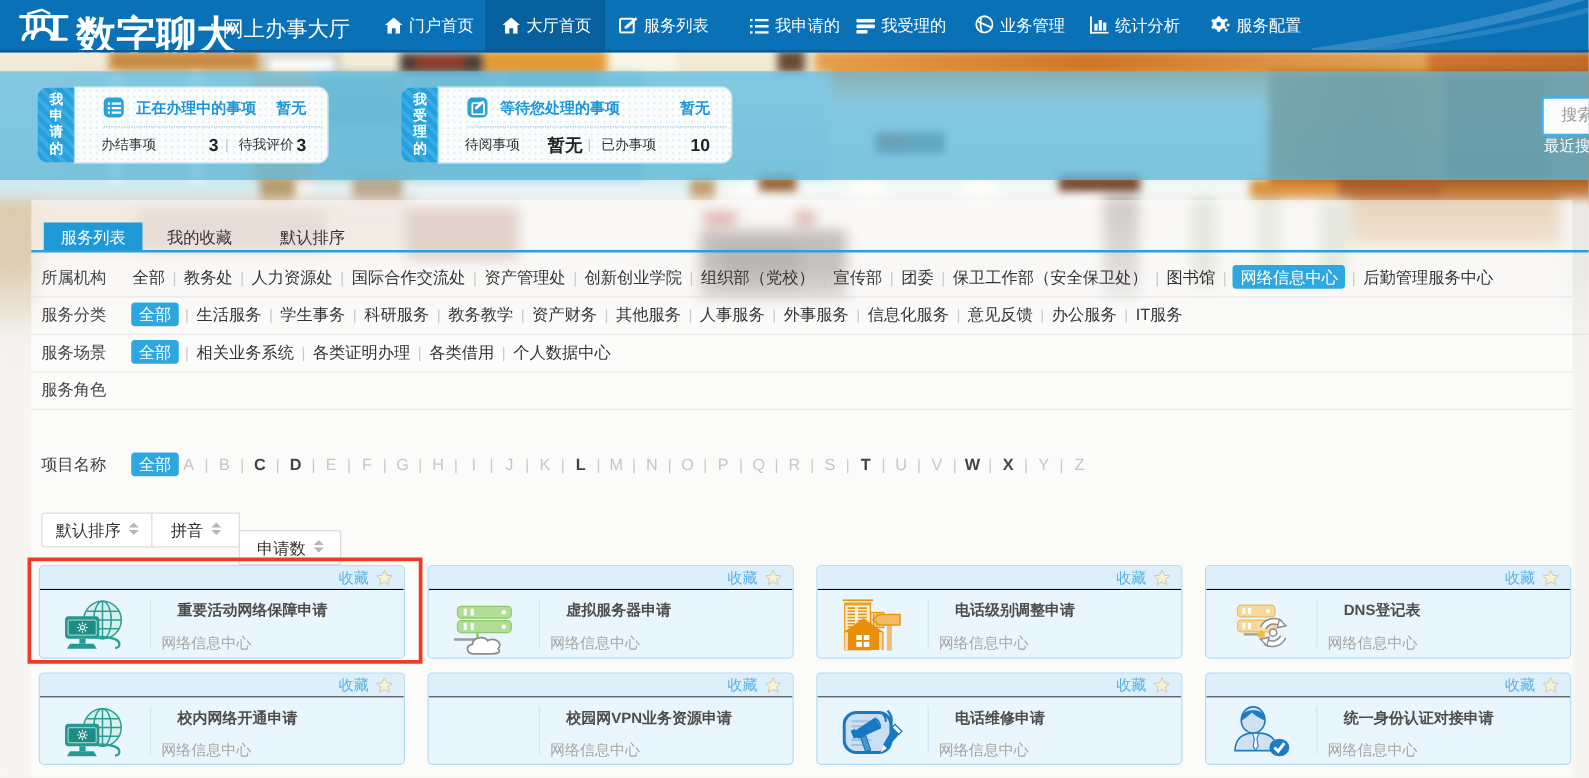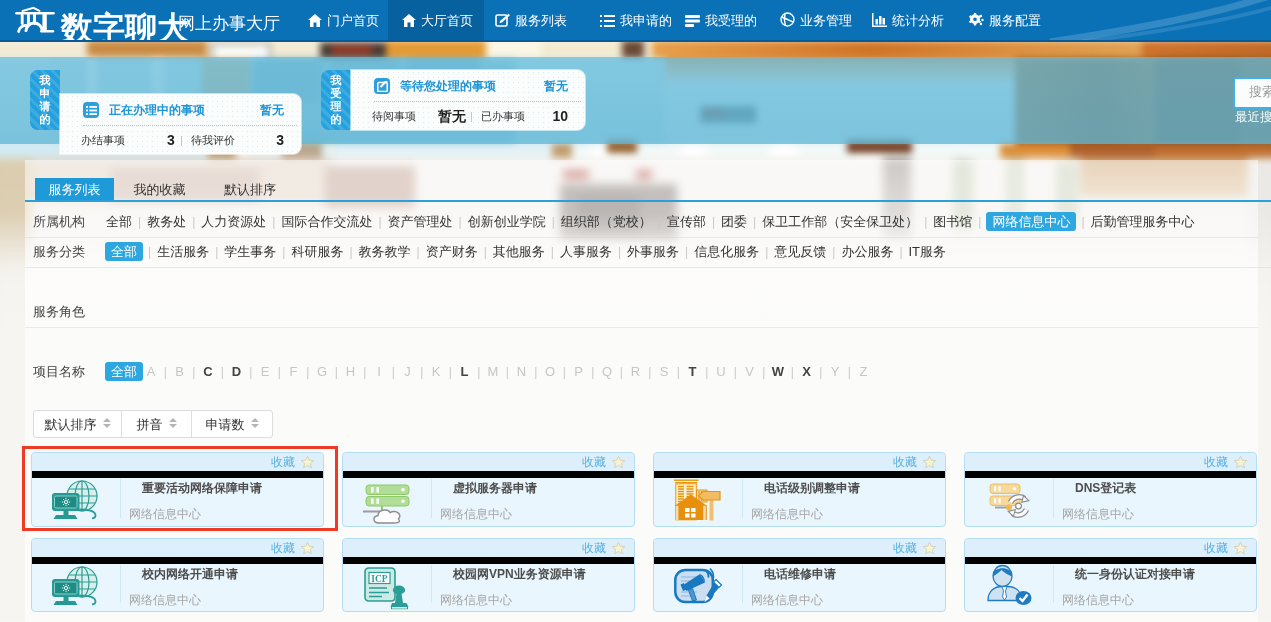--- a/index.html
+++ b/index.html
@@ -44,28 +44,28 @@
 .frow .items{position:absolute;left:75px;top:0;}
 .fi{display:inline-block;padding:0 6px;color:#333;}
 .fsep{color:#c9c9c9;font-size:12px;}
 .fion{background:#2ea7e0;color:#fff;border-radius:3px;padding:2px 6px;margin:0 5px;}
 .letter{display:inline-block;width:14px;text-align:center;color:#c6c6c6;margin:0 5.7px;}
 .letter.on{color:#444;font-weight:bold;}
 
 #sort{position:absolute;left:33px;top:410px;height:28px;z-index:2;}
 .sbtn{float:left;height:28px;line-height:28px;background:#fff;border:1px solid #ddd;font-size:13px;color:#333;margin-left:-1px;text-align:center;box-sizing:border-box;}
 .sbtn:first-child{border-radius:3px 0 0 3px;margin-left:0;}
-.sbtn:last-child{border-radius:0 3px 3px 0;}
+.sbtn:last-child{border-radius:0 3px 3px 0;margin-top:14px;}
 .arr{display:inline-block;margin-left:6px;vertical-align:1px;}
 .arr b{display:block;width:0;height:0;border-left:4px solid transparent;border-right:4px solid transparent;}
 .arr .up{border-bottom:4px solid #b5b5b5;margin-bottom:2px;}
 .arr .dn{border-top:4px solid #b5b5b5;}
 
 .card{position:absolute;width:293px;background:#eaf6fd;border:1px solid #b5ddf1;border-radius:4px;box-sizing:border-box;z-index:2;}
-.chead{position:absolute;left:0;right:0;top:0;height:18px;background:#ddeffa;border-bottom:7px solid #000000;border-radius:4px 4px 0 0;line-height:18px;}
+.chead{position:absolute;left:0;right:0;top:0;height:18px;background:#ddeffa;border-bottom:1px solid #000000;border-radius:4px 4px 0 0;line-height:18px;}
 .fav{position:absolute;right:28px;top:0;color:#58b1e2;font-size:12px;}
 .star{position:absolute;right:8px;top:2px;}
 .cicon{position:absolute;left:20px;top:22px;width:64px;height:50px;}
 .cvline{position:absolute;left:88px;top:26px;bottom:8px;width:1px;background:#cde8f6;}
 .ctitle{position:absolute;left:110px;top:27px;font-size:12px;font-weight:bold;color:#4d4d4d;}
 .cdept{position:absolute;left:97px;top:53px;font-size:12px;color:#a5a5a5;}
 #redbox{position:absolute;left:22px;top:446px;width:310px;height:79px;border:3px solid #ee3b26;z-index:5;}
 </style>
 </head>
 <body>
@@ -216,21 +216,21 @@
 
 <div id="band"></div>
 
 <div class="pgroup" style="left:30px;width:271px;">
   <div class="ptab">
       <span style="margin-top:4px">我</span>
       <span>申</span>
       <span>请</span>
       <span>的</span>
     </div>
-  <div class="pwhite" style="width:241px;height:60px;margin-top:24px;">
+  <div class="pwhite" style="width:202px;height:60px;">
     <div class="prow1"><span class="picon"><svg width="11" height="11" viewBox="0 0 11 11">
             <g fill="#fff">
               <rect x="0" y="1" width="2" height="1.8"></rect>
               <rect x="3.4" y="1" width="7.6" height="1.8"></rect>
               <rect x="0" y="4.6" width="2" height="1.8"></rect>
               <rect x="3.4" y="4.6" width="7.6" height="1.8"></rect>
               <rect x="0" y="8.2" width="2" height="1.8"></rect>
               <rect x="3.4" y="8.2" width="7.6" height="1.8"></rect>
             </g>
           </svg></span>正在办理中的事项<span class="znw">暂无</span></div>
@@ -268,20 +268,24 @@
     <div class="tab" style="left:180px;width:90px;">默认排序</div>
   </div>
   <div class="frow" style="top:47px;">
     <span class="lab" style="font-size:13px">所属机构</span>
     <span class="items"><span class="fi">全部</span><span class="fsep">|</span><span class="fi">教务处</span><span class="fsep">|</span><span class="fi">人力资源处</span><span class="fsep">|</span><span class="fi">国际合作交流处</span><span class="fsep">|</span><span class="fi">资产管理处</span><span class="fsep">|</span><span class="fi">创新创业学院</span><span class="fsep">|</span><span class="fi">组织部（党校）</span><span class="fsep">|</span><span class="fi">宣传部</span><span class="fsep">|</span><span class="fi">团委</span><span class="fsep">|</span><span class="fi">保卫工作部（安全保卫处）</span><span class="fsep">|</span><span class="fi">图书馆</span><span class="fsep">|</span><span class="fion">网络信息中心</span><span class="fsep">|</span><span class="fi">后勤管理服务中心</span></span>
   </div>
   <div class="frow" style="top:77px;padding-left:18px;">
     <span class="lab">服务分类</span>
     <span class="items"><span class="fion">全部</span><span class="fsep">|</span><span class="fi">生活服务</span><span class="fsep">|</span><span class="fi">学生事务</span><span class="fsep">|</span><span class="fi">科研服务</span><span class="fsep">|</span><span class="fi">教务教学</span><span class="fsep">|</span><span class="fi">资产财务</span><span class="fsep">|</span><span class="fi">其他服务</span><span class="fsep">|</span><span class="fi">人事服务</span><span class="fsep">|</span><span class="fi">外事服务</span><span class="fsep">|</span><span class="fi">信息化服务</span><span class="fsep">|</span><span class="fi">意见反馈</span><span class="fsep">|</span><span class="fi">办公服务</span><span class="fsep">|</span><span class="fi">IT服务</span></span>
   </div>
+  <div class="frow" style="top:107px;">
+    <span class="lab">服务场景</span>
+    <span class="items"><span class="fion">全部</span><span class="fsep">|</span><span class="fi">相关业务系统</span><span class="fsep">|</span><span class="fi">各类证明办理</span><span class="fsep">|</span><span class="fi">各类借用</span><span class="fsep">|</span><span class="fi">个人数据中心</span></span>
+  </div>
   <div class="frow" style="top:137px;">
     <span class="lab">服务角色</span>
   </div>
   <div class="frow" style="top:197px;border-bottom:none;">
     <span class="lab">项目名称</span>
     <span class="items"><span class="fion">全部</span><span class="letter" style="margin-left:-4px">A</span><span class="fsep">|</span><span class="letter">B</span><span class="fsep">|</span><span class="letter on">C</span><span class="fsep">|</span><span class="letter on">D</span><span class="fsep">|</span><span class="letter">E</span><span class="fsep">|</span><span class="letter">F</span><span class="fsep">|</span><span class="letter">G</span><span class="fsep">|</span><span class="letter">H</span><span class="fsep">|</span><span class="letter">I</span><span class="fsep">|</span><span class="letter">J</span><span class="fsep">|</span><span class="letter">K</span><span class="fsep">|</span><span class="letter on">L</span><span class="fsep">|</span><span class="letter">M</span><span class="fsep">|</span><span class="letter">N</span><span class="fsep">|</span><span class="letter">O</span><span class="fsep">|</span><span class="letter">P</span><span class="fsep">|</span><span class="letter">Q</span><span class="fsep">|</span><span class="letter">R</span><span class="fsep">|</span><span class="letter">S</span><span class="fsep">|</span><span class="letter on">T</span><span class="fsep">|</span><span class="letter">U</span><span class="fsep">|</span><span class="letter">V</span><span class="fsep">|</span><span class="letter on">W</span><span class="fsep">|</span><span class="letter on">X</span><span class="fsep">|</span><span class="letter">Y</span><span class="fsep">|</span><span class="letter">Z</span></span>
   </div>
 </div>
 
 <div id="sort">
@@ -456,35 +460,20 @@
  <div class="ctitle">校内网络开通申请</div>
  <div class="cdept">网络信息中心</div>
  </div>
     <div class="card" style="left:342px;top:538px;height:74px">
  <div class="chead">
         <span class="fav">收藏</span>
         <span class="star"><svg width="15" height="15" viewBox="0 0 15 15">
             <path d="M7.5 1.2 L9.3 5.2 L13.7 5.6 L10.4 8.5 L11.4 12.8 L7.5 10.5 L3.6 12.8 L4.6 8.5 L1.3 5.6 L5.7 5.2 Z" fill="#f7f3d2" stroke="#cfcab0" stroke-width="0.8"></path>
           </svg></span>
       </div>
- <div class="cicon"><svg width="64" height="50" viewBox="0 0 64 50">
-  <path d="M2 11 Q2 7 6 7 L28 7 Q32 7 32 11 L32 36 Q32 40 28 40 L6 40 Q2 40 2 36 Z" fill="#cde9e6" stroke="#2a9d96" stroke-width="1.6"></path>
-  <rect x="6" y="11.5" width="21" height="11" fill="#fff" stroke="#2a9d96" stroke-width="1.2"></rect>
-  <text x="16.5" y="20.5" font-size="9.5" font-weight="bold" fill="#2a9d96" text-anchor="middle" font-family="Liberation Serif,serif">ICP</text>
-  <g stroke="#2a9d96" stroke-width="1.7">
-            <path d="M6 27 L24 27 M6 31.5 L26 31.5 M6 35.5 L19 35.5"></path>
-          </g>
-  <g fill="#2a9d96">
-            <ellipse cx="36" cy="29" rx="6.2" ry="4.4"></ellipse>
-            <path d="M33.5 32.5 L38.5 32.5 L40 42 L32 42 Z"></path>
-            <path d="M29 42 L43.5 42 L45.5 46 L27.5 46 Z"></path>
-          </g>
-  <rect x="28" y="46" width="17" height="2.2" fill="#2a9d96"></rect>
-  <rect x="29" y="46.2" width="15" height="1.3" fill="#fff"></rect>
- </svg></div>
  <div class="cvline"></div>
  <div class="ctitle">校园网VPN业务资源申请</div>
  <div class="cdept">网络信息中心</div>
  </div>
     <div class="card" style="left:653px;top:538px;height:74px">
  <div class="chead">
         <span class="fav">收藏</span>
         <span class="star"><svg width="15" height="15" viewBox="0 0 15 15">
             <path d="M7.5 1.2 L9.3 5.2 L13.7 5.6 L10.4 8.5 L11.4 12.8 L7.5 10.5 L3.6 12.8 L4.6 8.5 L1.3 5.6 L5.7 5.2 Z" fill="#f7f3d2" stroke="#cfcab0" stroke-width="0.8"></path>
           </svg></span>

